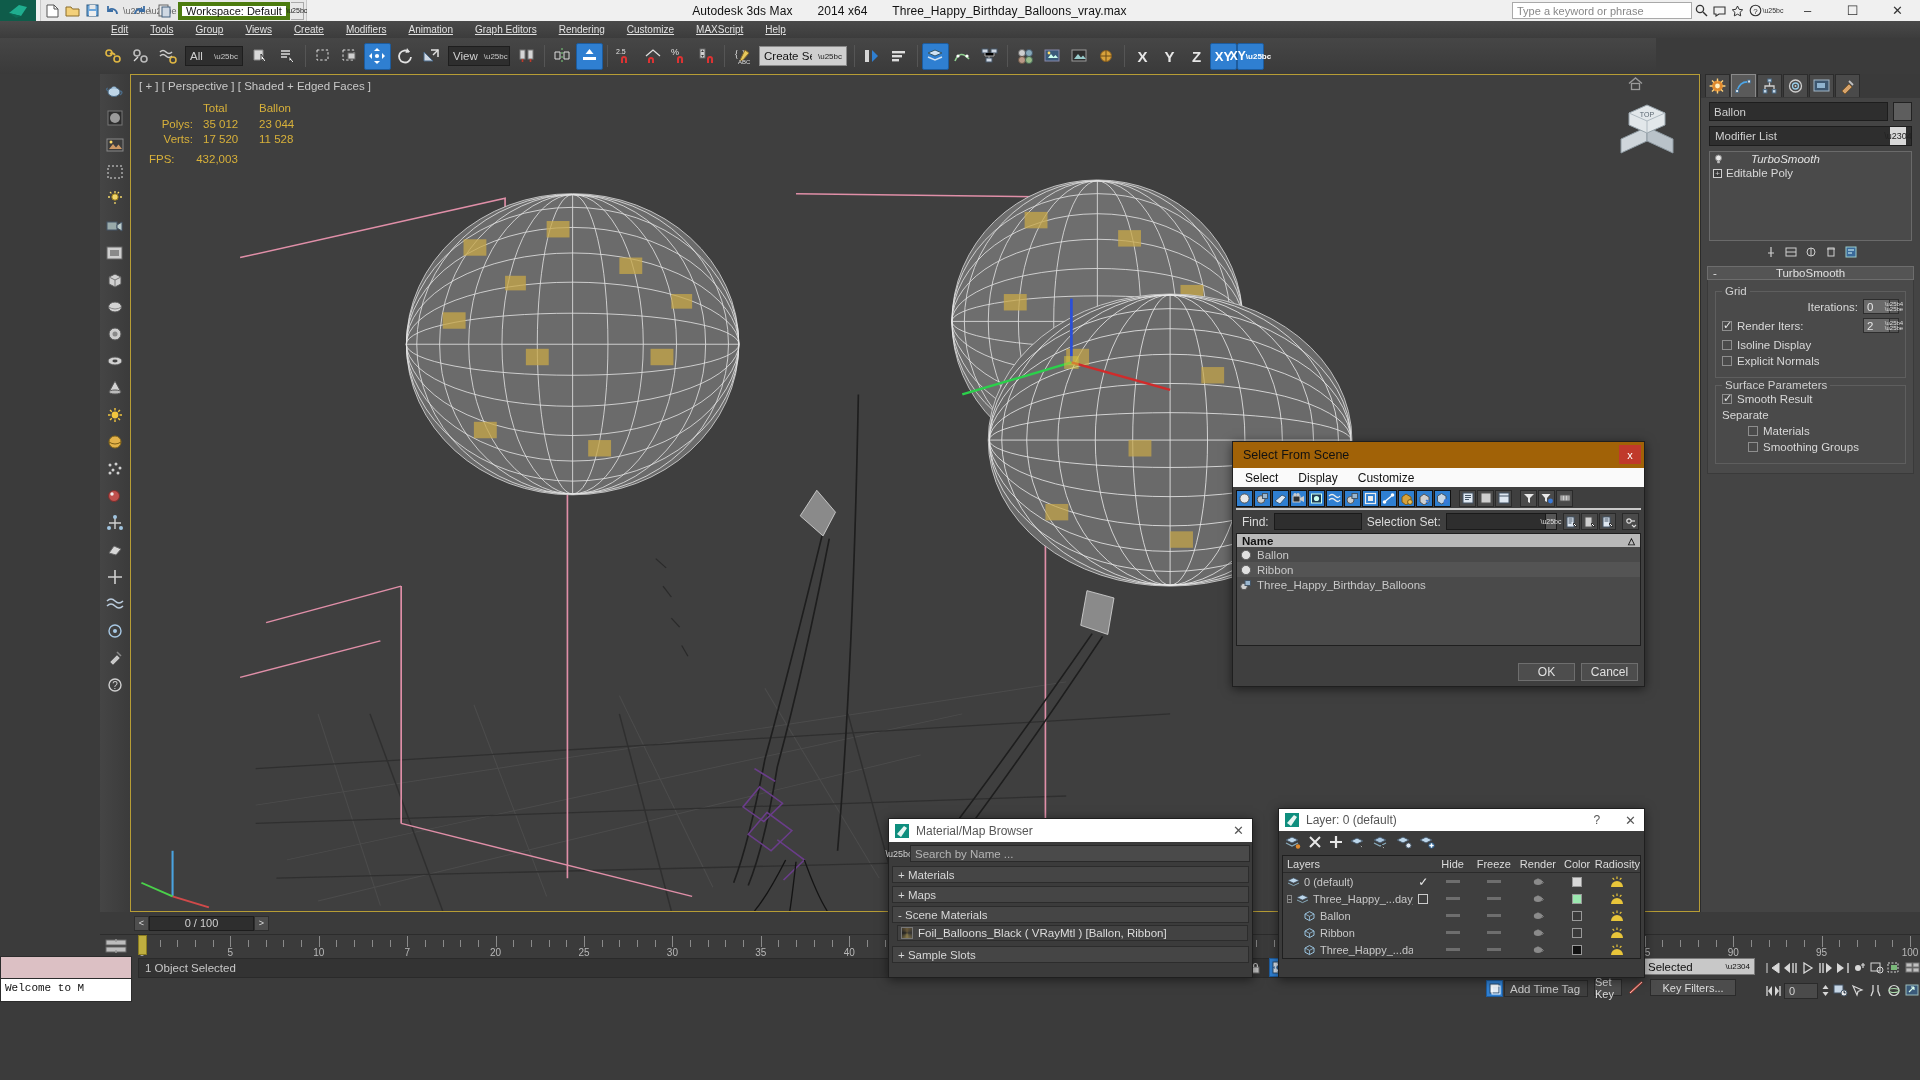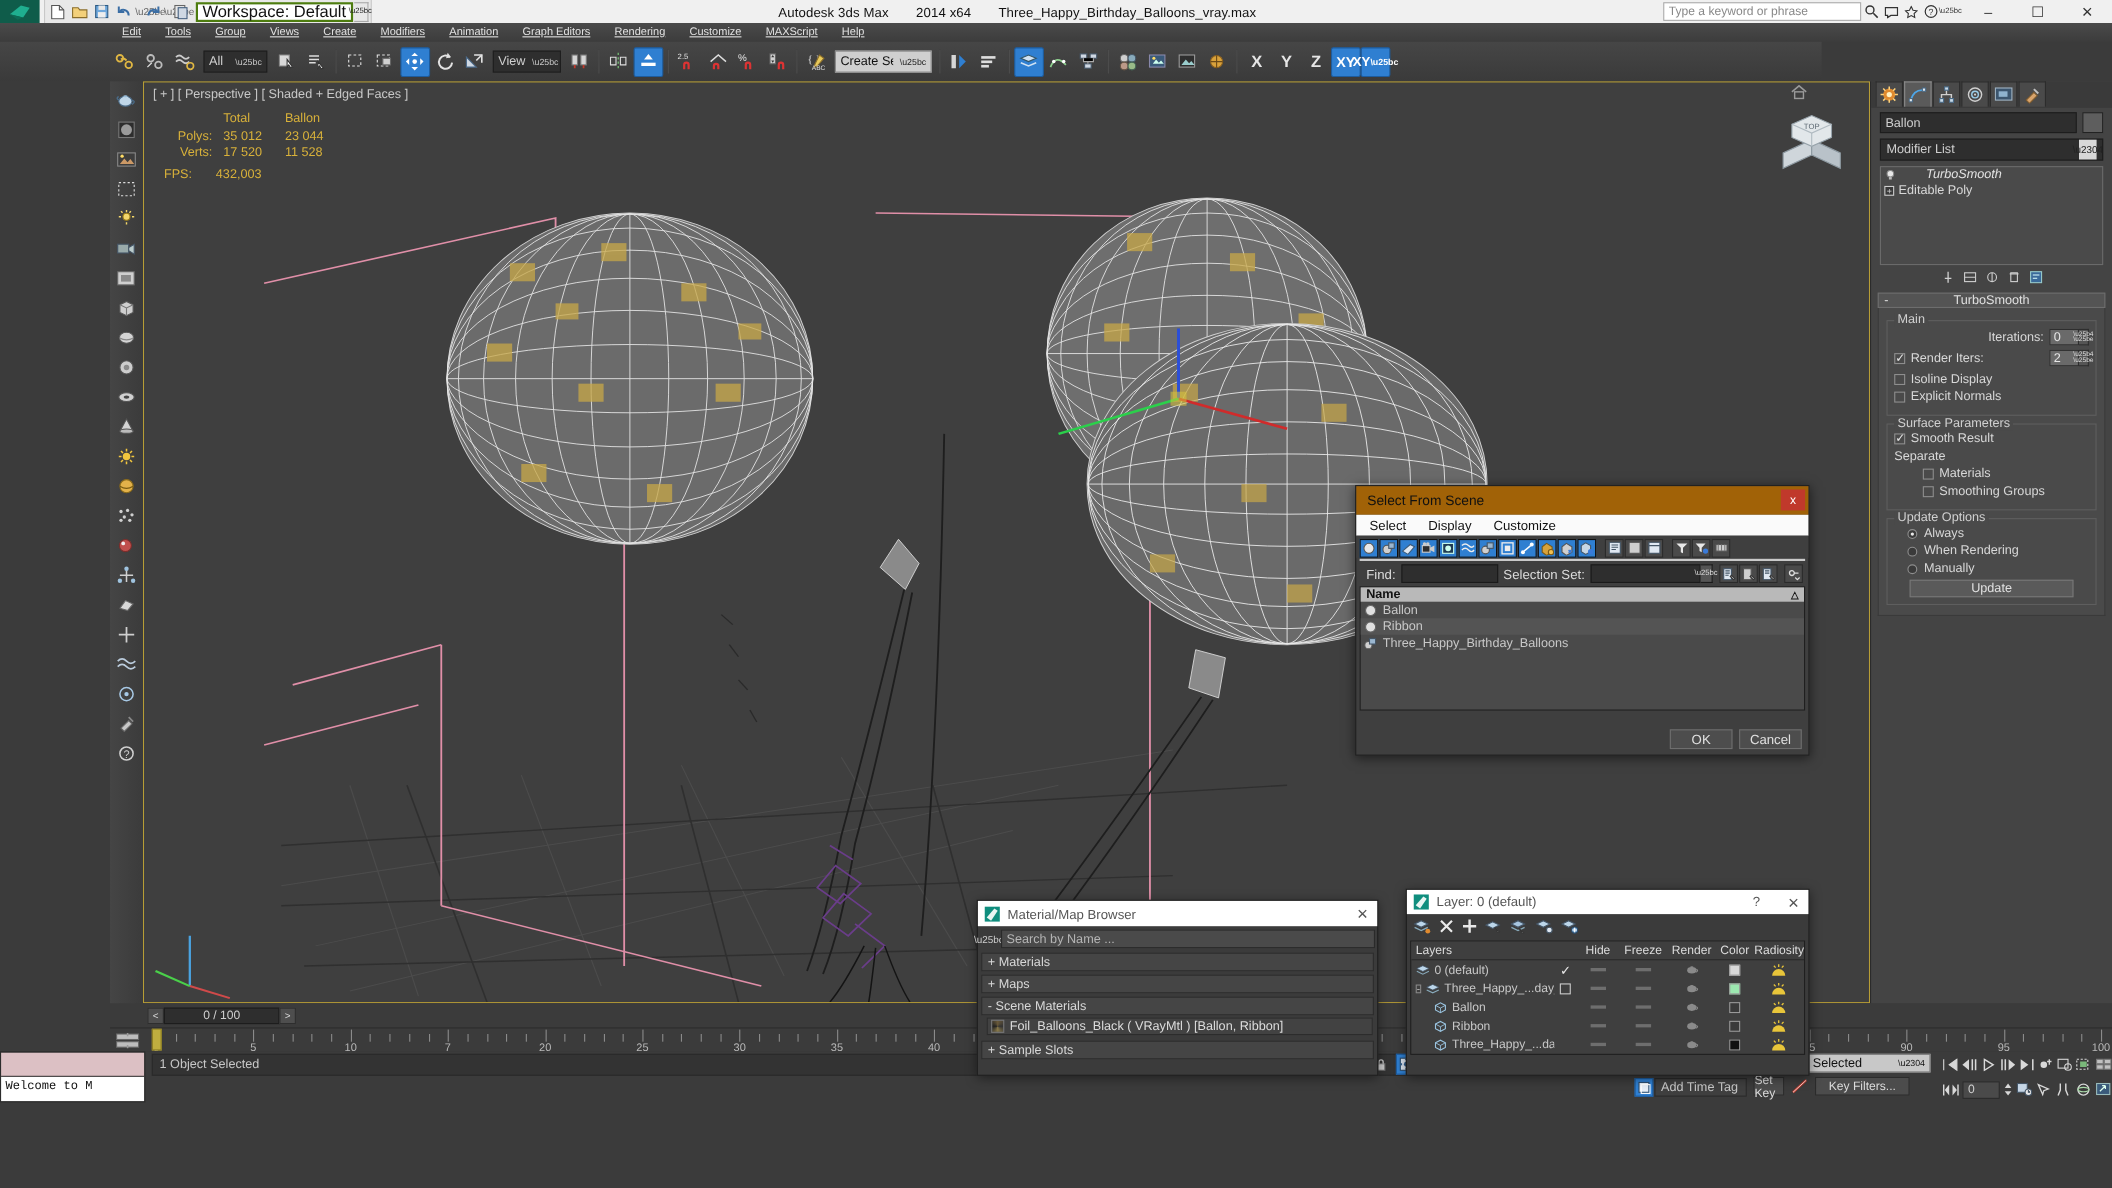--- a/index.html
+++ b/index.html
@@ -22,22 +22,22 @@
     display:flex; align-items:center; justify-content:center;
   }
   .tb-logo svg { display:block; }
   .qat {
     height:21px; background:#e8e8e8; border:1px solid #c8c8c8; border-top:0; border-bottom:0;
     display:flex; align-items:center; gap:1px; padding:0 2px; margin-left:4px;
   }
   .qbtn { width:19px; height:18px; display:flex; align-items:center; justify-content:center;
           border:1px solid transparent; }
   .qsep { width:5px; text-align:center; color:#666; font-size:9px; }
-  .ws-box { height:18px; background:#fff; border:2px solid #4d7c0f; display:flex; align-items:center;
-            padding:0 4px; font-size:15px; color:#111; margin-left:3px; }
+  .ws-box { height:18px; background:#fff; border:4px solid #4d7c0f; display:flex; align-items:center;
+            padding:0 4px; font-size:11px; color:#111; margin-left:3px; }
   .ws-drop { width:13px; height:18px; background:#e8e8e8; border:1px solid #a9a9a9; border-left:0;
              display:flex; align-items:center; justify-content:center; font-size:7px; color:#222; }
   .tb-title { flex:1; text-align:center; font-size:12px; color:#111; letter-spacing:.1px; }
   .tb-title .spacer { display:inline-block; width:18px; }
   .infocenter { display:flex; align-items:center; gap:0; padding-right:3px; }
   .ic-input { width:180px; height:17px; background:#fff; border:1px solid #a9a9a9;
               font-size:11px; color:#888; padding:0 4px; display:flex; align-items:center; }
   .ic-btn { width:18px; height:18px; display:flex; align-items:center; justify-content:center;
             color:#333; font-size:11px; }
   .wbtns { display:flex; align-items:center; }
@@ -1113,21 +1113,21 @@
     </div>
 
     <div class="rollout">
       <div class="ro-head">
         <span class="mn">-</span>
         <span>TurboSmooth</span>
       </div>
       <div class="ro-body">
 
         <div class="grp">
-          <span class="gt">Main</span>
+          <span class="gt">Grid</span>
           <div class="frow">
             <span class="lab">Iterations:</span>
             <span class="spin">
               <span class="val">0</span>
               <span class="arr">\u25b4<br>\u25be</span>
             </span>
           </div>
           <div class="frow">
             <span class="cb chk"></span>
             <span>Render Iters:</span>
@@ -1159,36 +1159,20 @@
           <div class="frow" style="padding-left:26px">
             <span class="cb"></span>
             <span>Materials</span>
           </div>
           <div class="frow" style="padding-left:26px">
             <span class="cb"></span>
             <span>Smoothing Groups</span>
           </div>
         </div>
 
-        <div class="grp">
-          <span class="gt">Update Options</span>
-          <div class="frow" style="padding-left:12px">
-            <span class="rb on"></span>
-            <span>Always</span>
-          </div>
-          <div class="frow" style="padding-left:12px">
-            <span class="rb"></span>
-            <span>When Rendering</span>
-          </div>
-          <div class="frow" style="padding-left:12px">
-            <span class="rb"></span>
-            <span>Manually</span>
-          </div>
-          <div class="btnwide">Update</div>
-        </div>
 
       </div>
     </div>
   </div>
 
   <div class="timebar">
     <div class="frame-nav">
       <div class="fnbtn">&lt;</div>
       <div class="fnval">0 / 100</div>
       <div class="fnbtn">&gt;</div>

